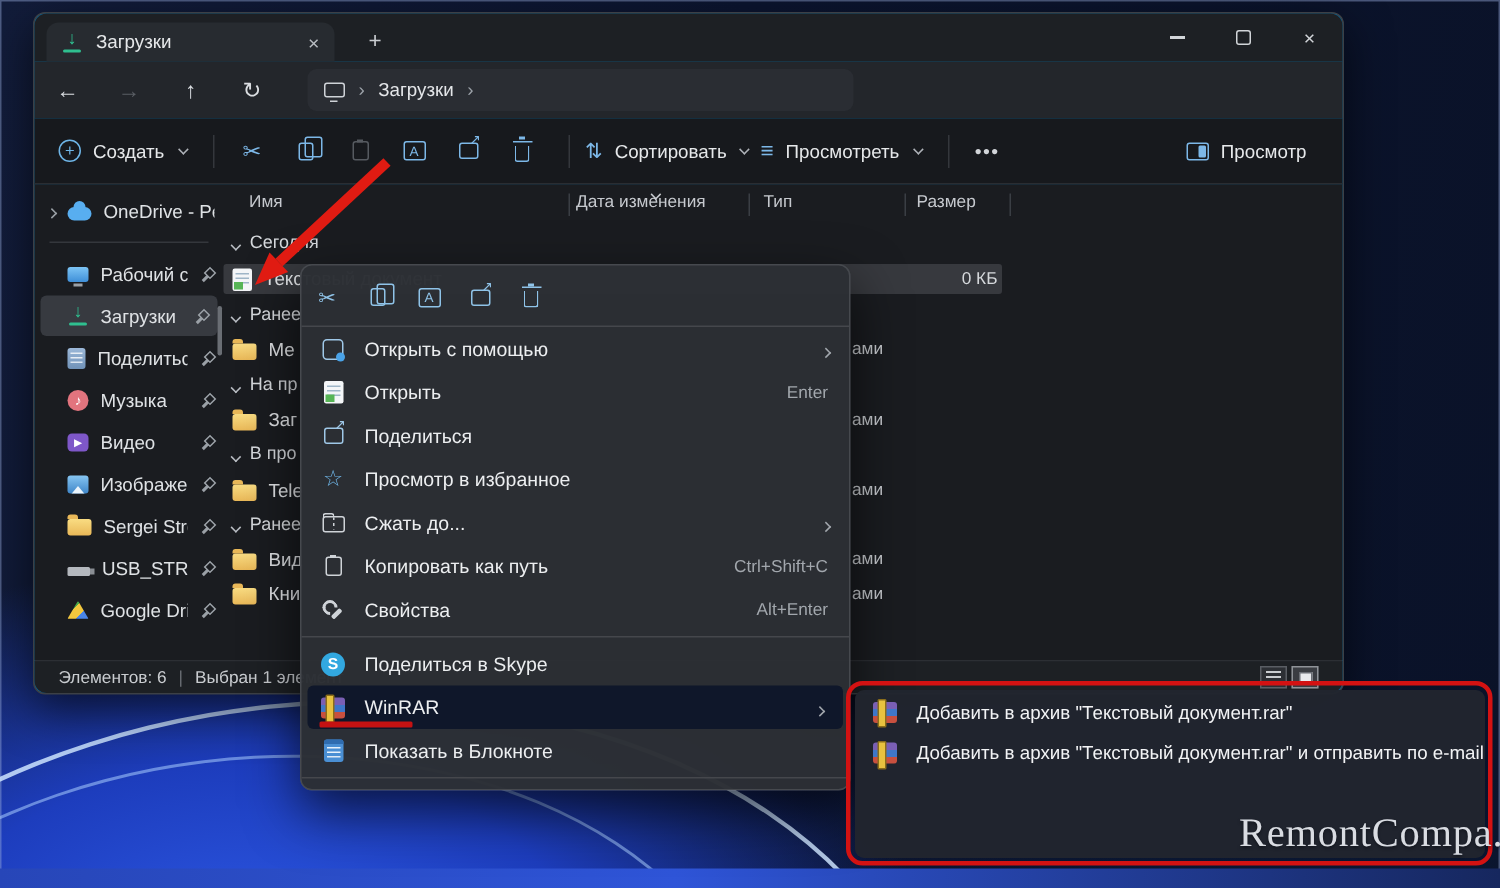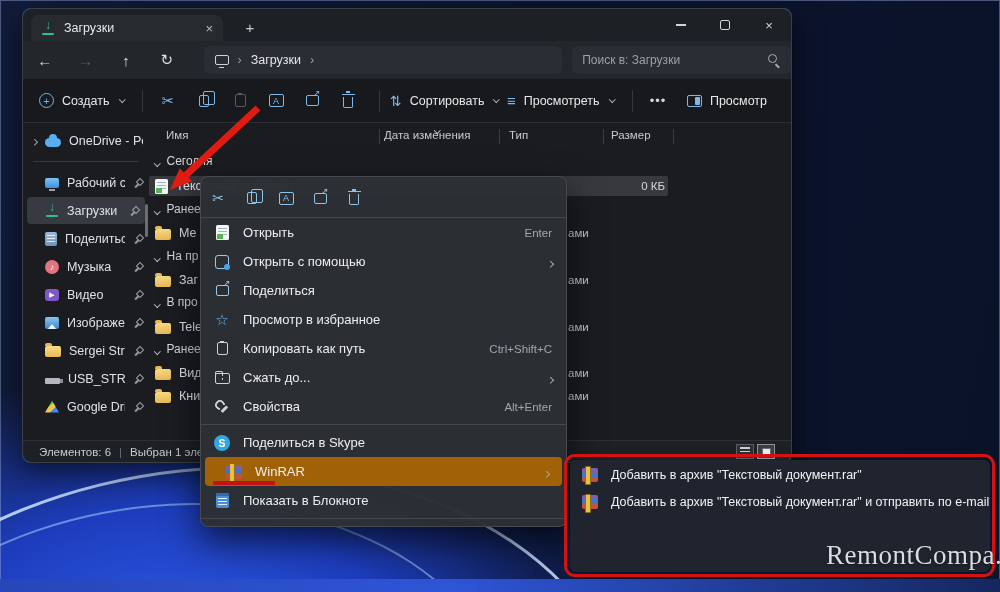--- a/index.html
+++ b/index.html
@@ -12,21 +12,21 @@
       radial-gradient(620px 300px at 88% 112%, #0a1a38 0%, rgba(10,18,40,0) 60%),
       radial-gradient(720px 430px at 17% 108%, #2e5ae8 0%, #1d3dbd 30%, rgba(13,24,60,0) 62%),
       linear-gradient(100deg,#121c3a 0%,#0c1530 45%,#0a1228 100%);
     box-shadow:inset 0 0 0 1px rgba(150,170,220,.45)}
   .arc{position:absolute;border-radius:50%;pointer-events:none}
   .arc1{width:840px;height:580px;left:-210px;top:468px;transform:rotate(-6deg);border:3px solid rgba(205,228,255,.85)}
   .arc2{width:690px;height:480px;left:-180px;top:505px;transform:rotate(-7deg);border:2px solid rgba(170,205,255,.55)}
   .band{position:absolute;left:0;right:0;bottom:0;height:13px;background:linear-gradient(90deg,#2746b8,#2f55d8 45%,#16275e)}
 
   
-  .window{position:absolute;left:22px;top:8px;width:770px;height:455px;background:#0369a1;border:1px solid #3c4046;border-radius:8px;box-shadow:0 10px 30px rgba(0,0,0,.6)}
+  .window{position:absolute;left:22px;top:8px;width:874px;height:455px;background:#0369a1;border:1px solid #3c4046;border-radius:8px;box-shadow:0 10px 30px rgba(0,0,0,.6)}
   .w-tabbar{position:absolute;left:0;top:0;right:0;height:32px;background:#1d2024;border-radius:8px 8px 0 0}
   .tab{position:absolute;left:8px;top:6px;width:192px;height:26px;background:#272b30;border-radius:8px 8px 0 0;display:flex;align-items:center;gap:9px;padding:0 10px;font-size:12.5px}
   .tab-close{margin-left:auto;color:#b9bdc2;font-size:13px;line-height:1}
   .newtab{position:absolute;left:216px;top:7px;width:22px;height:22px;display:flex;align-items:center;justify-content:center;color:#c9ccd0;font-size:15px}
   .win-controls{position:absolute;right:0;top:0;height:32px;display:flex}
   .wc{width:44px;height:32px;display:flex;align-items:center;justify-content:center;color:#d2d5d9;font-size:13px}
   .wc .sq{width:10px;height:10px;border:1.2px solid #d2d5d9;border-radius:2px}
   .wc .min{width:10px;height:1.4px;background:#d2d5d9}
 
   .w-addr{position:absolute;left:0;top:32px;right:0;height:38px;background:#23262b;display:flex;align-items:center;padding-left:10px}
@@ -142,21 +142,21 @@
   .icon-notepad::before{content:"";position:absolute;left:2px;top:5px;width:9px;height:1.4px;background:#e8f2fb;box-shadow:0 3px 0 #e8f2fb,0 6px 0 #dde9f5}
   .icon-notepad::after{content:"";position:absolute;top:0;left:0;right:0;height:3px;background:#2f6cb0;border-radius:2px 2px 0 0}
   .icon-moreopts{width:13px;height:13px;border:1.5px solid #cfd3d8;border-radius:2px;position:relative}
   .icon-moreopts::after{content:"";position:absolute;right:2px;bottom:2px;width:5px;height:5px;border-right:1.5px solid #cfd3d8;border-bottom:1.5px solid #cfd3d8}
 
   
   .ctx-menu{position:absolute;left:200px;top:176px;width:367px;background:rgba(44,47,52,.98);border:1px solid #46494e;border-radius:8px;box-shadow:0 14px 36px rgba(0,0,0,.65);padding:4px 0;z-index:10}
   .cm-iconrow{display:flex;gap:4px;padding:4px 2px 6px 2px;border-bottom:1px solid #45474c}
   .cm-iconbtn{width:30px;height:26px;display:flex;align-items:center;justify-content:center;color:#8fc3e8;font-size:14px}
   .cm-item{position:relative;display:flex;align-items:center;height:29px;padding:0 14px 0 12px;gap:12px;font-size:13px;color:#eceef0}
-  .cm-item.hl{background:#a16207;border-radius:4px;margin:0 4px;padding-left:20px}
+  .cm-item.hl{background:#0f172a;border-radius:4px;margin:0 4px;padding-left:8px}
   .cm-ic{width:18px;display:flex;justify-content:center;flex:none}
   .cm-shortcut{margin-left:auto;color:#a2a7ad;font-size:11.5px}
   .cm-sub{margin-left:auto;color:#a2a7ad}
   .cm-sep{border-top:1px solid #45474c;margin:3px 0}
   .red-underline{position:absolute;left:8px;top:24px;width:62px;height:3.5px;background:#c41212;border-radius:1px;z-index:12}
 
   
   .winrar-menu{position:absolute;left:570px;top:460px;width:420px;height:112px;background:rgba(33,37,46,.97);border-radius:6px;z-index:11;padding-top:1px}
   .sm-item{display:flex;align-items:center;height:27.5px;padding:0 12px;gap:13px;font-size:12.5px;color:#f2f3f5;white-space:nowrap}
   .red-box{position:absolute;left:564px;top:454px;width:431px;height:123px;border:3px solid #d31212;border-radius:11px;z-index:12;pointer-events:none}
@@ -197,24 +197,20 @@
   <div class="w-addr">
     <span class="nav-btn">←</span>
     <span class="nav-btn dim">→</span>
     <span class="nav-btn">↑</span>
     <span class="nav-btn">↻</span>
     <div class="addr-field">
       <span class="icon-monitor"></span>
       <span style="color:#9ba1a8">›</span>
       <span>Загрузки</span>
       <span style="color:#9ba1a8">›</span>
-    </div>
-    <div class="search-field">
-      <span>Поиск в: Загрузки</span>
-      <span class="icon-search"></span>
     </div>
   </div>
 
   <div class="w-toolbar">
     <div class="tb-btn">
       <span class="icon-newcircle"></span>
       <span>Создать</span>
       <span class="chev sm ddchev"></span>
     </div>
     <div class="tb-sep"></div>
@@ -404,57 +400,57 @@
     <span class="cm-iconbtn">
         <span class="icon-shareb"></span>
       </span>
     <span class="cm-iconbtn">
         <span class="icon-trash"></span>
       </span>
   </div>
 
   <div class="cm-item">
     <span class="cm-ic">
+        <span class="icon-openwith"></span>
+      </span>
+    <span>Открыть с помощью</span>
+    <span class="cm-sub"><span class="chev sm r"></span></span>
+  </div>
+  <div class="cm-item">
+    <span class="cm-ic">
         <span class="icon-txtfile"></span>
       </span>
     <span>Открыть</span>
     <span class="cm-shortcut">Enter</span>
   </div>
   <div class="cm-item">
-    <span class="cm-ic">
-        <span class="icon-openwith"></span>
-      </span>
-    <span>Открыть с помощью</span>
-    <span class="cm-sub"><span class="chev sm r"></span></span>
-  </div>
-  <div class="cm-item">
     <span class="cm-ic" style="color:#9fc8e8">
         <span class="icon-shareb"></span>
       </span>
     <span>Поделиться</span>
   </div>
   <div class="cm-item">
     <span class="cm-ic">
         <span class="icon-star">☆</span>
       </span>
     <span>Просмотр в избранное</span>
   </div>
   <div class="cm-item">
     <span class="cm-ic">
+        <span class="icon-zip"></span>
+      </span>
+    <span>Сжать до...</span>
+    <span class="cm-sub"><span class="chev sm r"></span></span>
+  </div>
+  <div class="cm-item">
+    <span class="cm-ic">
         <span class="icon-copypath"></span>
       </span>
     <span>Копировать как путь</span>
     <span class="cm-shortcut">Ctrl+Shift+C</span>
-  </div>
-  <div class="cm-item">
-    <span class="cm-ic">
-        <span class="icon-zip"></span>
-      </span>
-    <span>Сжать до...</span>
-    <span class="cm-sub"><span class="chev sm r"></span></span>
   </div>
   <div class="cm-item">
     <span class="cm-ic">
         <span class="icon-wrench"></span>
       </span>
     <span>Свойства</span>
     <span class="cm-shortcut">Alt+Enter</span>
   </div>
 
   <div class="cm-sep"></div>

